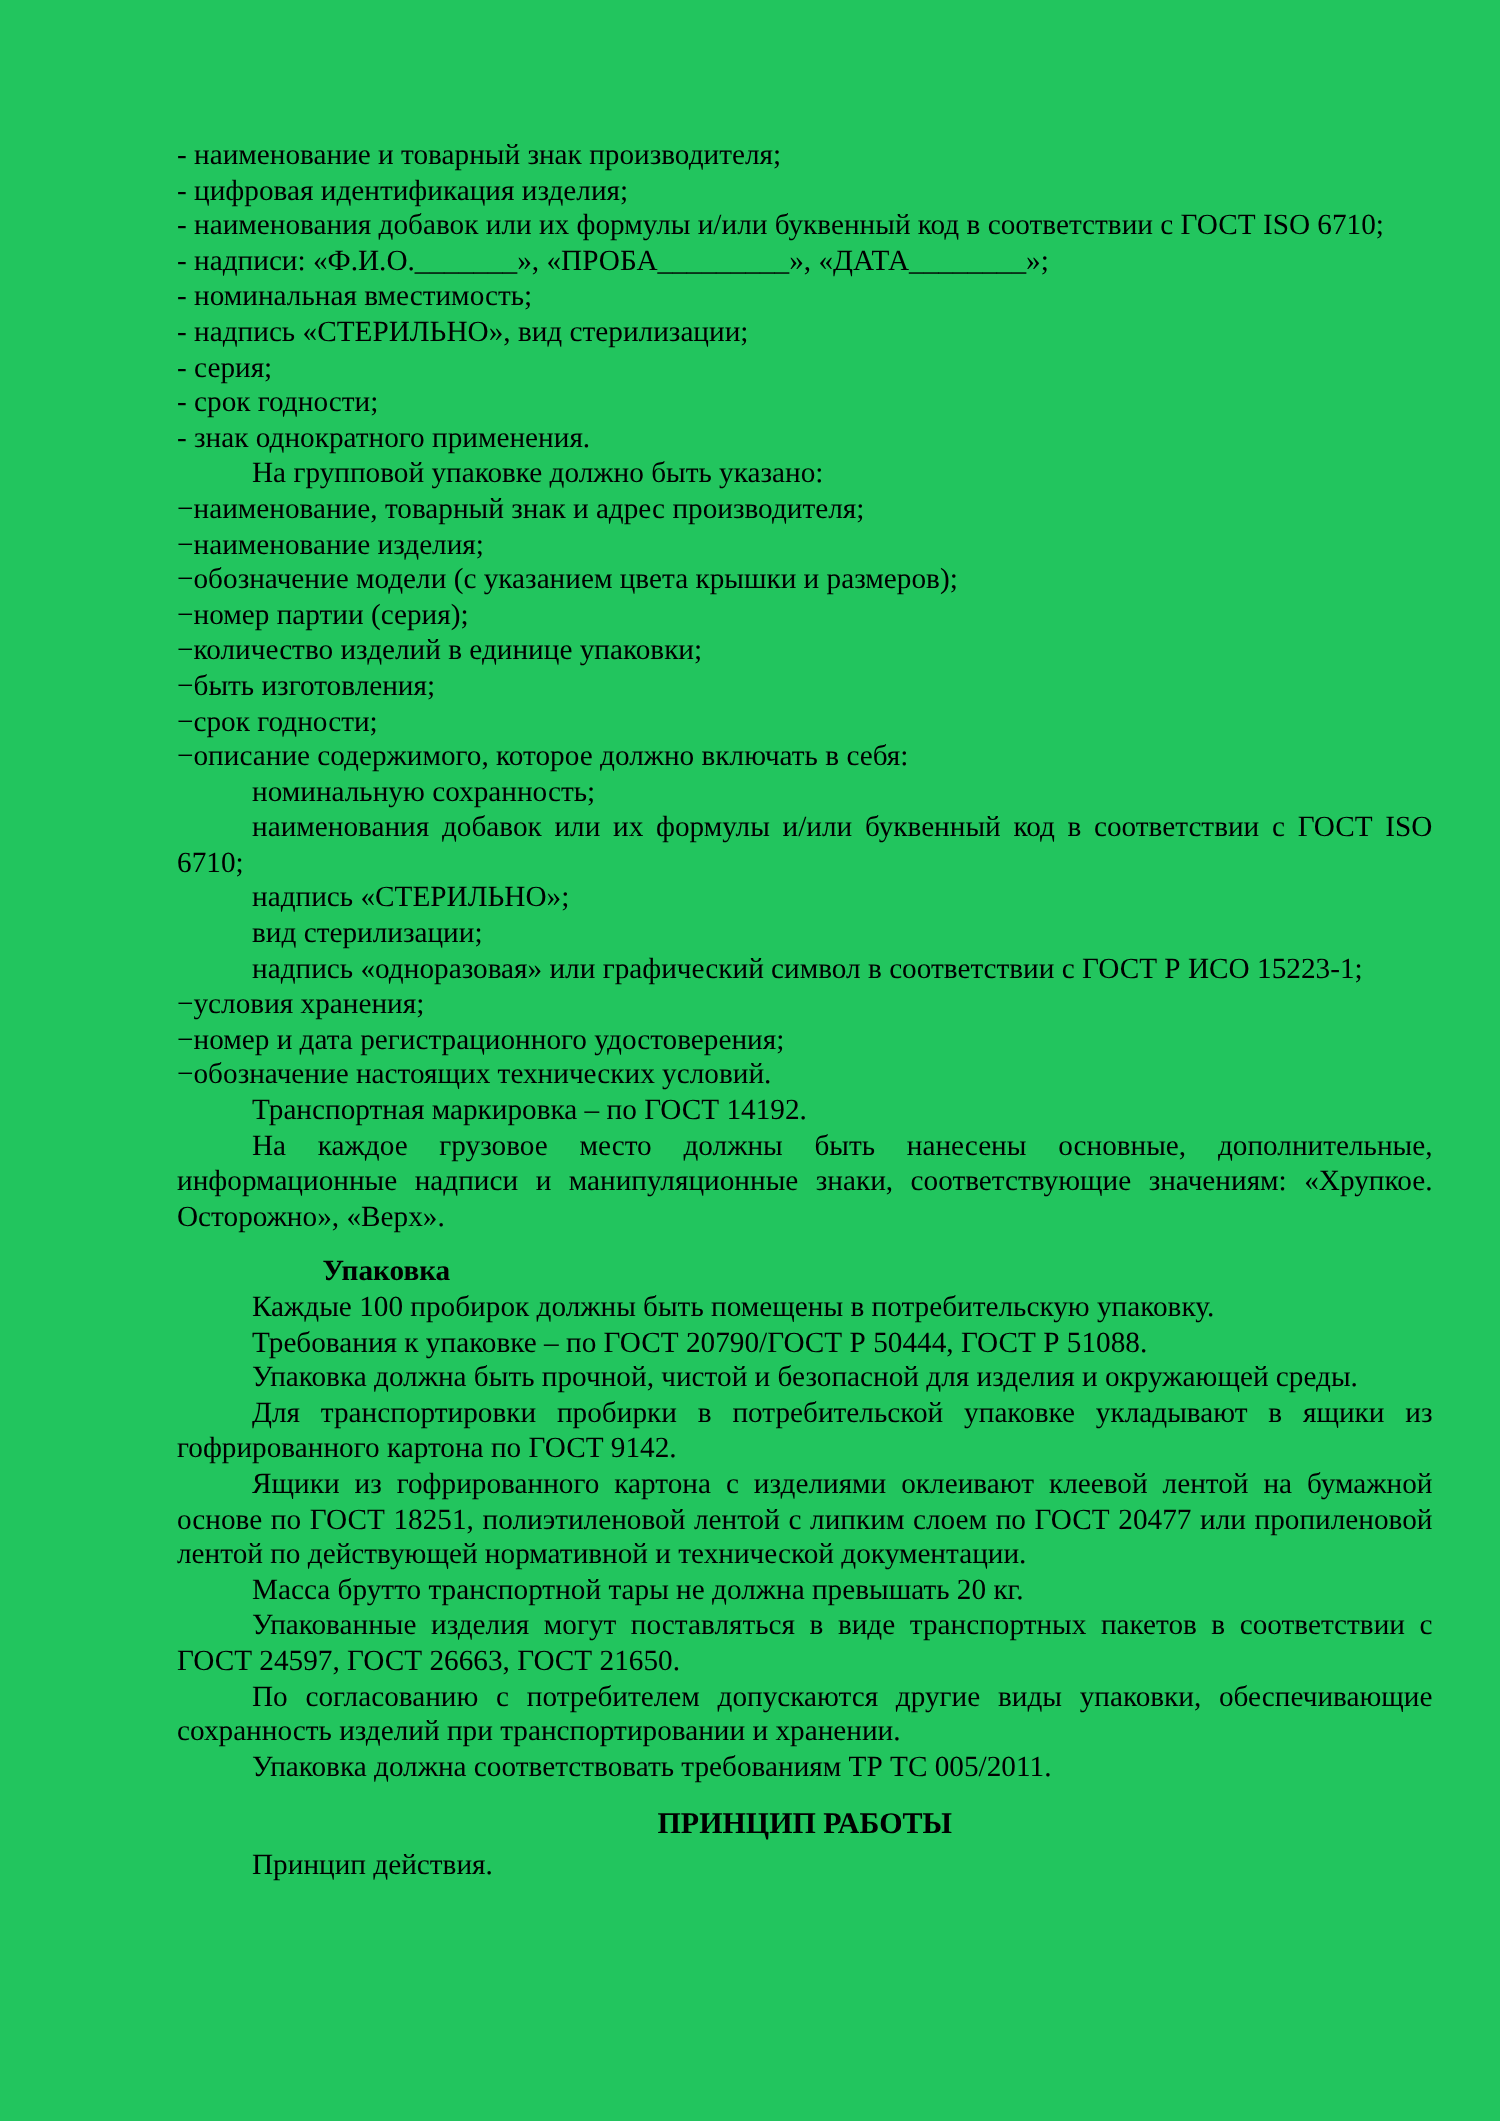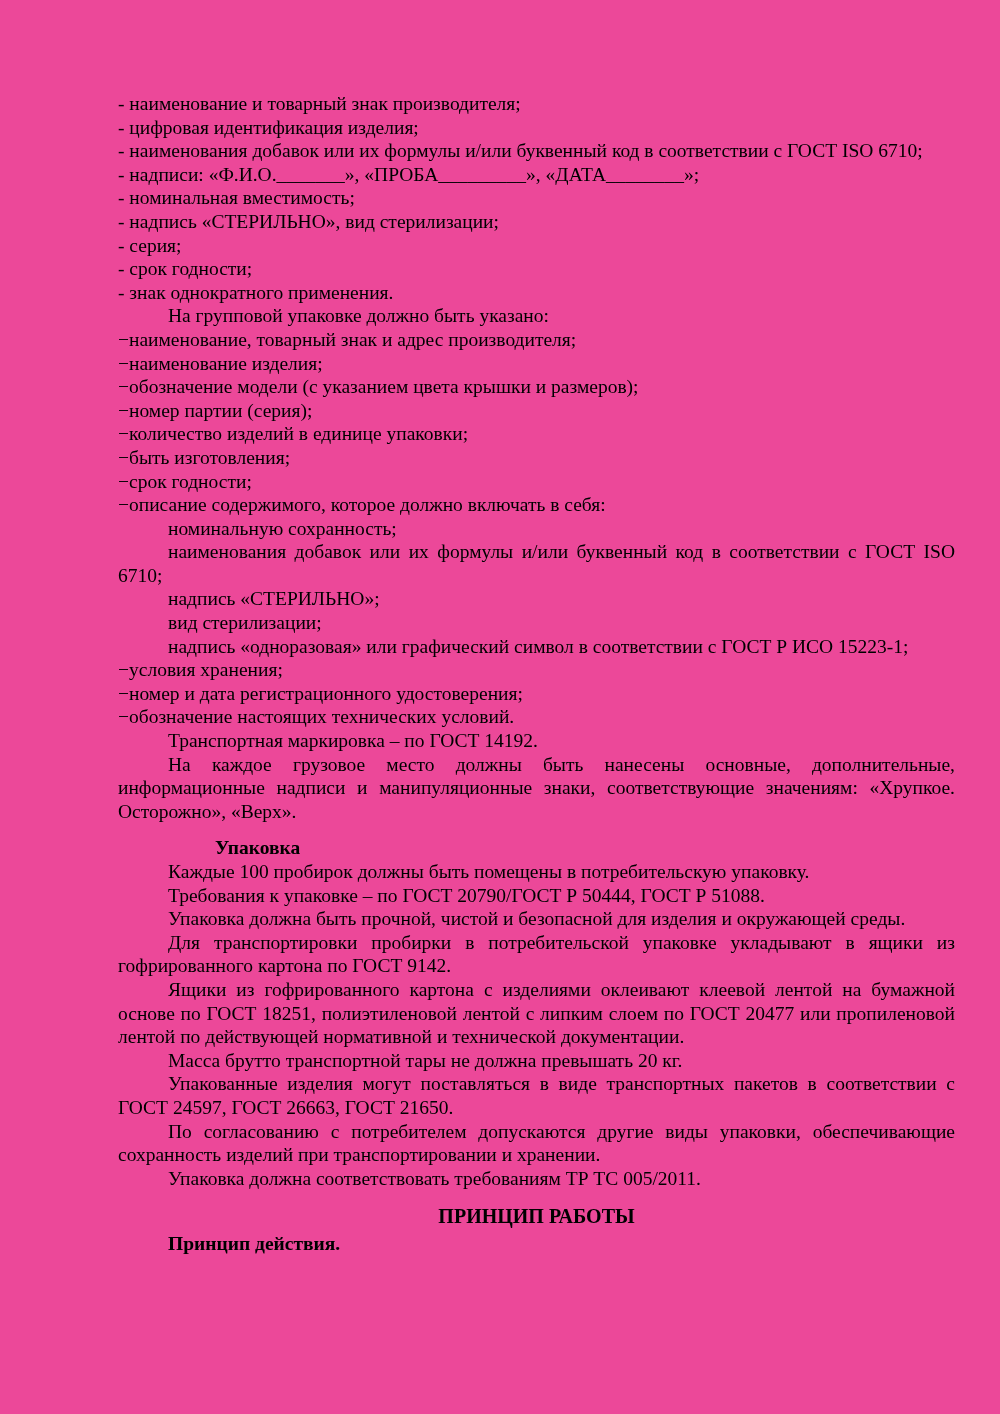--- a/index.html
+++ b/index.html
@@ -7,34 +7,34 @@
     width: 1000px;
     height: 1414px;
     background: #ffffff;
     color: #000000;
     font-family: "Liberation Serif", "DejaVu Serif", serif;
   }
   .page {
     box-sizing: border-box;
     width: 1000px;
     height: 1414px;
-    background: #ec4899;
+    background: #22c55e;
     padding: 92px 51px 40px 118px;
     overflow: hidden;
   }
   .doc { width: 837px; }
   .line, .para {
     margin: 0;
     font-size: 19.5px;
     line-height: 23.6px;
     text-align: justify;
     word-spacing: normal;
   }
   .para { text-indent: 50px; }
-  .bold { font-weight: bold; }
+  .bold { font-weight: normal; }
   .h-pack {
     margin: 13px 0 0 97px;
     font-size: 19.5px;
     line-height: 23.6px;
     font-weight: bold;
     text-align: left;
   }
   .h-center {
     margin: 15px 0 3px 0;
     font-size: 20px;

